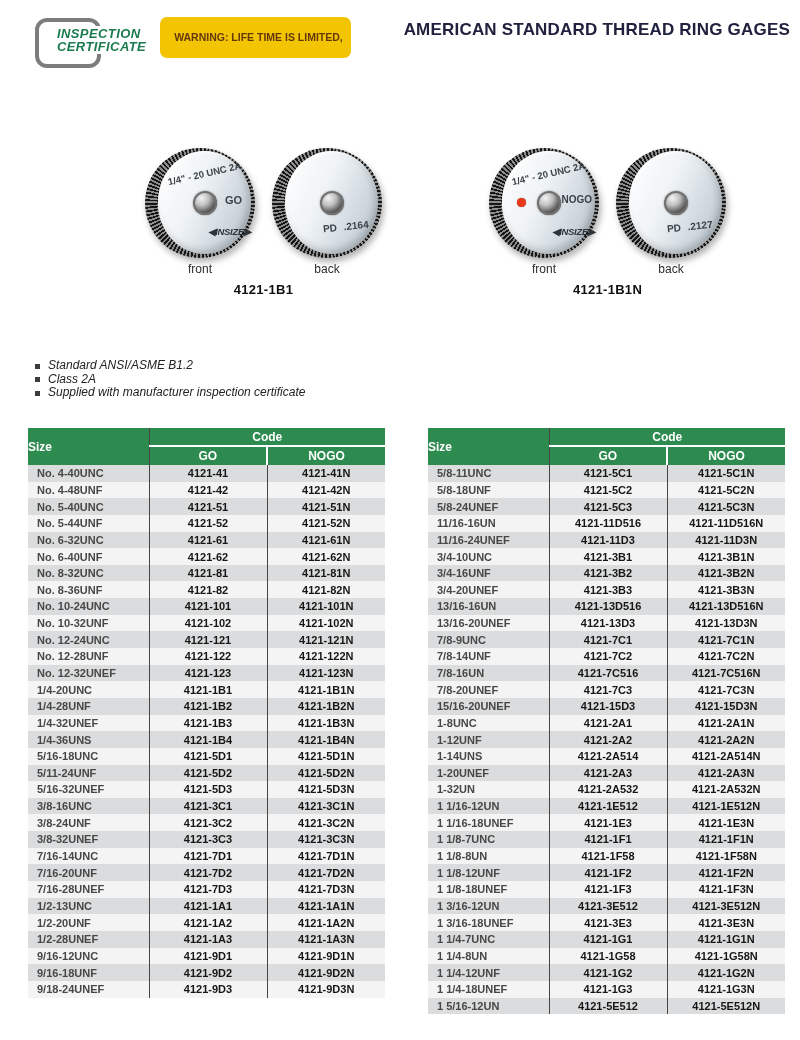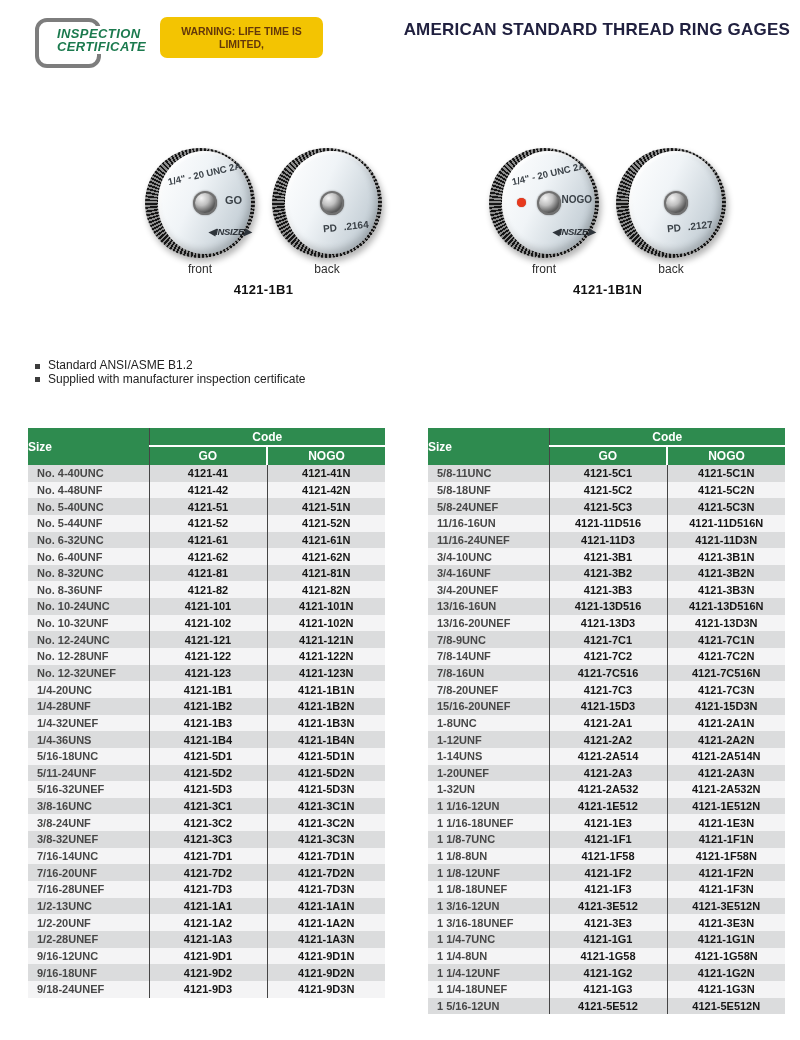--- a/index.html
+++ b/index.html
@@ -15,24 +15,24 @@
   .logo-cert-shape{
     position:absolute;left:0;top:2px;width:58px;height:42px;
     border:4px solid #7d7d7d;border-radius:12px;background:transparent;
   }
   .logo-text{
     position:absolute;left:20px;top:10px;background:#ffffff;padding:1px 2px;
     color:#1b7a4e;font-style:italic;font-weight:800;font-size:13px;line-height:13px;
     letter-spacing:.4px;white-space:nowrap;
   }
   .warning-badge{
-    position:absolute;left:160px;top:17px;width:163px;height:41px;
+    position:absolute;left:160px;top:17px;width:185px;height:41px;
     background:#f3c402;border-radius:7px;
     display:flex;flex-direction:column;align-items:center;justify-content:center;
-    color:#64380a;font-weight:800;font-size:10.5px;line-height:13px;text-align:center;
+    color:#64380a;font-weight:800;font-size:10.5px;line-height:13px;text-align:center;padding-left:6px;
   }
   .page-title{
     position:absolute;right:10px;top:20px;width:420px;text-align:right;
     color:#20203f;font-weight:700;font-size:17px;letter-spacing:.2px;white-space:nowrap;
   }
 
   
   .product-group{position:absolute;width:237px;height:160px;top:148px;}
   .group-left{left:145px;}
   .group-right{left:489px;}
@@ -72,21 +72,21 @@
     background:#e8391d;box-shadow:0 0 1px rgba(120,20,10,.8);
   }
   .pair-caption{position:absolute;top:114px;width:110px;text-align:center;font-size:12px;color:#2d2d2d;}
   .cap-a{left:0;} .cap-b{left:127px;}
   .model-code{
     position:absolute;top:134px;left:0;right:0;text-align:center;
     font-weight:700;font-size:13px;color:#101010;letter-spacing:.3px;
   }
 
   
-  .features{position:absolute;left:35px;top:359px;margin:0;padding:0;list-style:none;}
+  .features{position:absolute;left:35px;top:359px;margin:0;padding:0;list-style:none;font-style:italic;}
   .features li{position:relative;padding-left:13px;font-size:12px;line-height:13.6px;color:#222;}
   .features .bullet{
     position:absolute;left:0;top:4.6px;width:5px;height:5px;background:#3c3c3c;display:inline-block;
   }
 
   
   .gage-table{position:absolute;top:428px;width:357px;border-collapse:collapse;table-layout:fixed;}
   .table-left{left:28px;}
   .table-right{left:428px;}
   .gage-table col.c-size{width:121px;}
@@ -167,20 +167,21 @@
       <div class="hole"></div>
     </div>
   </div>
   <div class="pair-caption cap-a">front</div>
   <div class="pair-caption cap-b">back</div>
   <div class="model-code">4121-1B1N</div>
 </div>
 
 <ul class="features">
     <li><span class="bullet"></span><span>Standard ANSI/ASME B1.2</span></li>
+    <li><span class="bullet"></span><span>Class 2A</span></li>
     <li><span class="bullet"></span><span>Supplied with manufacturer inspection certificate</span></li>
   </ul>
 
 <table class="gage-table table-left">
   <colgroup>
       <col class="c-size">
       <col class="c-go">
       <col class="c-nogo">
     </colgroup>
   <thead>

